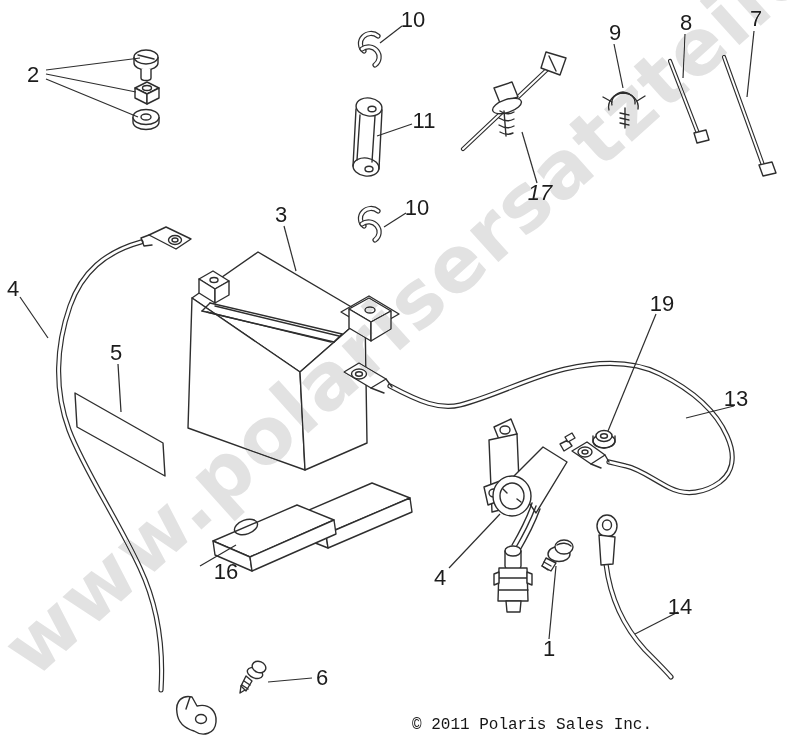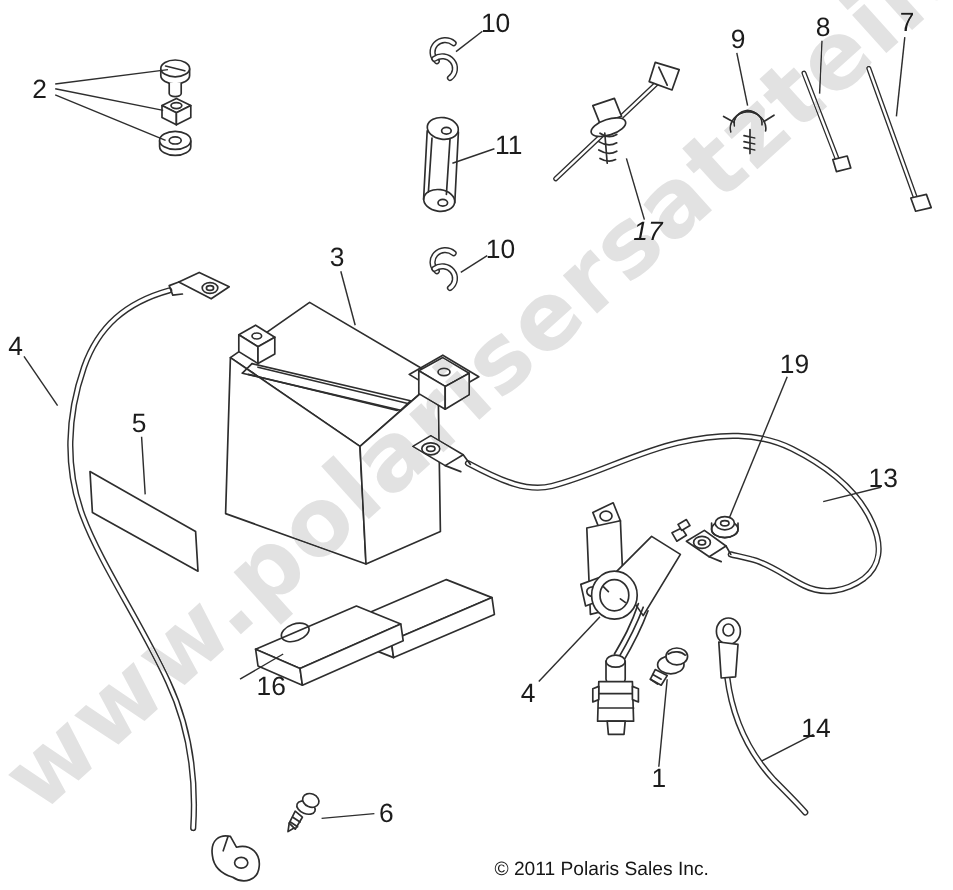--- a/index.html
+++ b/index.html
@@ -8,21 +8,21 @@
     font-family:"Liberation Sans", sans-serif;
   }
   .stage svg{position:absolute;left:0;top:0;z-index:1;}
   .callout{
     position:absolute;z-index:2;font-size:22px;color:#1c1c1c;
     transform:translate(-50%,-50%);letter-spacing:0;line-height:1;
     font-family:"Liberation Sans", sans-serif;
   }
   .copyright{
     position:absolute;z-index:2;left:412px;top:716px;font-size:16px;color:#161616;
-    font-family:Liberation Sans, sans-serif;
+    font-family:Liberation Mono, monospace;
   }
   .watermark{
     position:absolute;z-index:3;left:16px;top:612px;height:96px;line-height:96px;
     font-size:78px;font-weight:700;letter-spacing:2px;white-space:nowrap;
     color:#e2e2e2;transform:rotate(-42deg);transform-origin:0 50%;
     mix-blend-mode:darken;pointer-events:none;
     font-family:"DejaVu Sans", "Liberation Sans", sans-serif;
   }
   
   .ln{stroke:#2e2e2e;stroke-width:1.4;fill:none;stroke-linecap:round;stroke-linejoin:round;}

